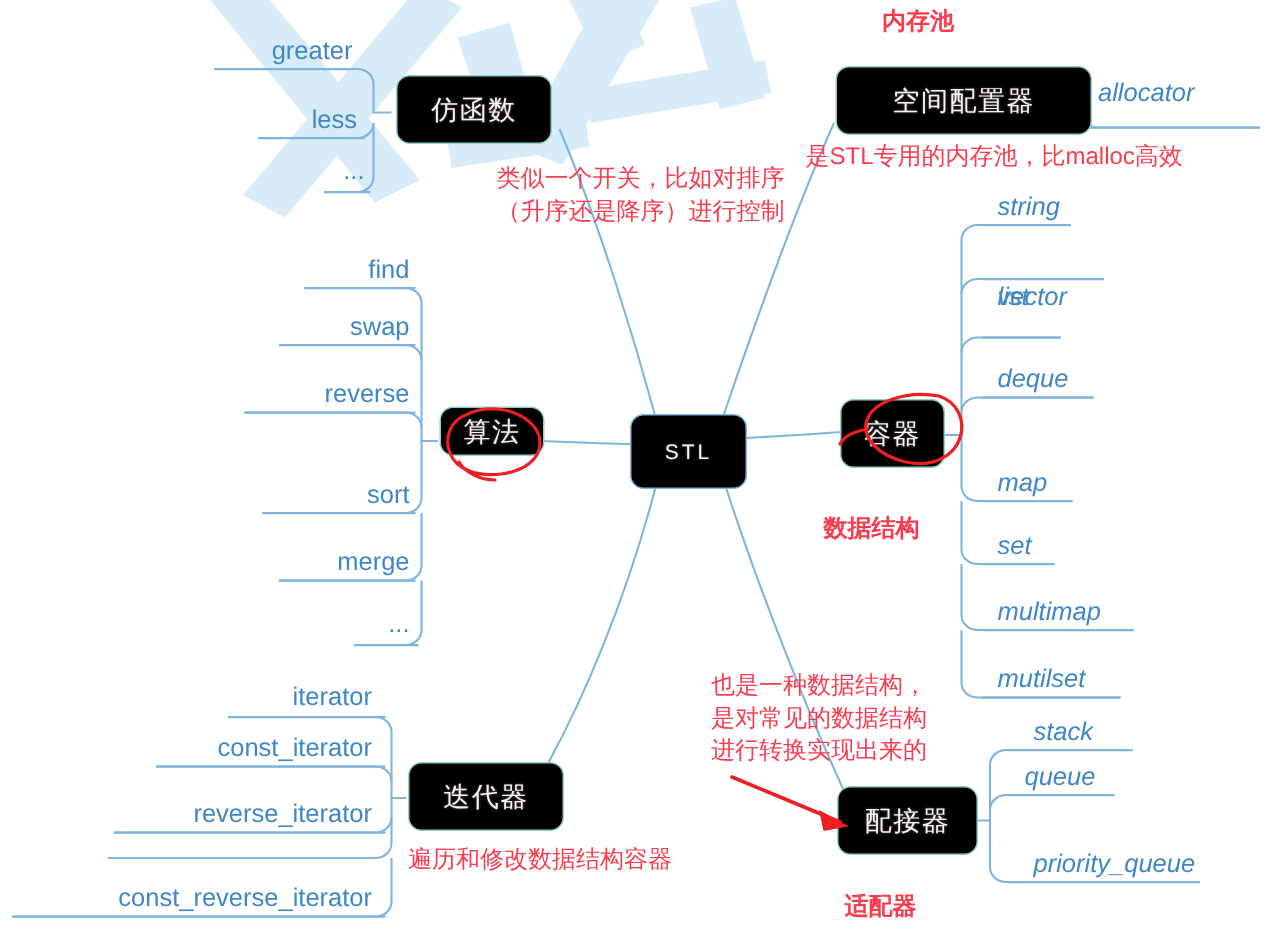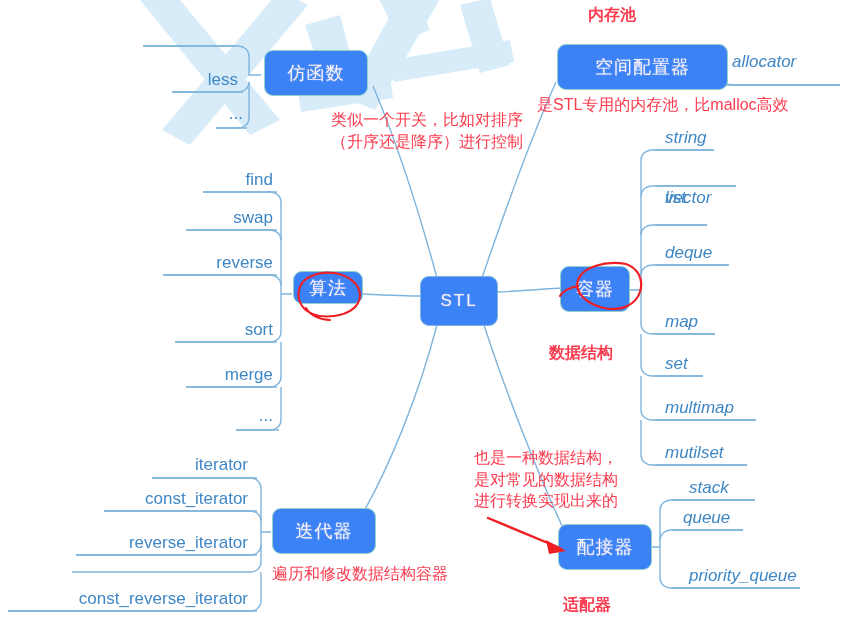--- a/index.html
+++ b/index.html
@@ -34,35 +34,35 @@
     left: 0; top: 0;
     width: 855px; height: 625px;
     z-index: 1;
     pointer-events: none;
   }
 
   
   .node {
     position: absolute;
     z-index: 4;
-    background: #3b82f6;
+    background: #000000;
     border: 1.5px solid #8fd0c8;
     border-radius: 9px;
     color: #fdf2f8;
     font-size: 18px;
     display: flex;
     align-items: center;
     justify-content: center;
     letter-spacing: 1px;
     box-sizing: border-box;
     text-shadow: 0 0 2px rgba(255,255,255,.35);
   }
   .node.center {
     border-color: #7fb5dd;
-    font-size: 17px;
+    font-size: 14px;
     letter-spacing: 2px;
   }
 
   
   .leaf {
     position: absolute;
     z-index: 3;
     color: #3f87c5;
     font-size: 17px;
     white-space: nowrap;
@@ -224,20 +224,23 @@
   </div>
 
   <div class="node" style="left:272px; top:508px; width:104px; height:46px;">
     <span>迭代器</span>
   </div>
 
   <div class="node" style="left:558px; top:524px; width:94px; height:46px;">
     <span>配接器</span>
   </div>
 
+  <div class="leaf right" style="left:135px; top:24px; width:105px;">
+    <span class="txt">greater</span>
+  </div>
   <div class="leaf right" style="left:165px; top:70px; width:78px;">
     <span class="txt">less</span>
   </div>
   <div class="leaf right" style="left:208px; top:104px; width:40px;">
     <span class="txt">...</span>
   </div>
 
   <div class="leaf left" style="left:727px; top:52px; width:120px;">
     <span class="txt">allocator</span>
   </div>

